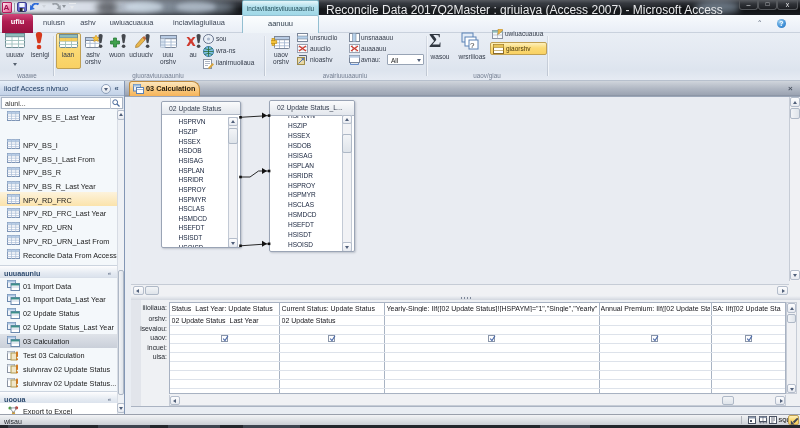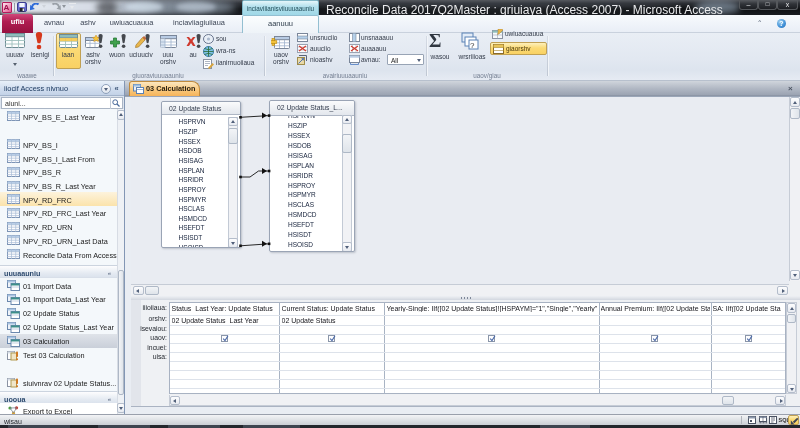--- a/index.html
+++ b/index.html
@@ -87,21 +87,21 @@
 <div class="winbtn" style="left:739px;width:19px;">–</div>
 <div class="winbtn" style="left:758px;width:19px;font-size:6px;">□</div>
 <div class="winbtn" style="left:777px;width:21px;">x</div>
 
 <div class="tx" style="left:326px;top:4px;font-size:12px;color:#e9eaec;">Reconcile Data 2017Q2Master : griuiaya (Access 2007) - Microsoft Access</div>
 <div class="ab" id="ctxchip">inciaviiianisviiuuuaauniu</div>
 
 <div class="ab" id="tabrow"></div>
 <div class="ab" id="acttab">aanuuu</div>
 <div class="ab" id="filetab">ufiu</div>
-<div class="rtab" style="left:42px;width:24px;">avnau</div>
+<div class="rtab" style="left:42px;width:24px;">nuiusn</div>
 <div class="rtab" style="left:80px;width:16px;">ashv</div>
 <div class="rtab" style="left:109px;width:45px;">uwiuacuauua</div>
 <div class="rtab" style="left:167px;width:64px;">inciaviiagiuiiaua</div>
 <div class="tx" style="left:757px;top:20px;font-size:6.5px;color:#5f6a7c;">⌃</div>
 <div class="ab" style="left:777px;top:19px;width:9px;height:9px;border-radius:50%;background:radial-gradient(circle at 35% 30%,#9fd0f0,#3f8fd6 60%,#2a6cb0);color:#fff;font-size:7px;font-weight:bold;text-align:center;line-height:9px;">?</div>
 
 <div class="ab" id="ribbon"></div>
 <div class="gsep" style="left:53px"></div>
 <div class="gsep" style="left:264px"></div>
 <div class="gsep" style="left:426px"></div>
@@ -365,21 +365,21 @@
         <path d="M0 2.8 h13 M0 5.2 h13 M0 7.6 h13 M4.5 0 v10 M8.7 0 v10" stroke="#a8bcd6" stroke-width="0.7"></path>
       </svg>
       <span class="t">NPV_RD_URN</span>
     </div>
 <div class="nitem" style="top:152.3px;">
       <svg class="ic" width="13" height="10" viewBox="0 0 13 10">
         <rect x="0.5" y="0.5" width="12" height="9" fill="#fdfdfe" stroke="#7d94b5"></rect>
         <rect x="0.5" y="0.5" width="12" height="2.3" fill="#b9cee8"></rect>
         <path d="M0 2.8 h13 M0 5.2 h13 M0 7.6 h13 M4.5 0 v10 M8.7 0 v10" stroke="#a8bcd6" stroke-width="0.7"></path>
       </svg>
-      <span class="t">NPV_RD_URN_Last Data</span>
+      <span class="t">NPV_RD_URN_Last From</span>
     </div>
 <div class="nitem" style="top:166px;padding-left:44px;">
       <svg class="ic" width="13" height="10" viewBox="0 0 13 10">
         <rect x="0.5" y="0.5" width="12" height="9" fill="#fdfdfe" stroke="#7d94b5"></rect>
         <rect x="0.5" y="0.5" width="12" height="2.3" fill="#b9cee8"></rect>
         <path d="M0 2.8 h13 M0 5.2 h13 M0 7.6 h13 M4.5 0 v10 M8.7 0 v10" stroke="#a8bcd6" stroke-width="0.7"></path>
       </svg>
       <span class="t">Reconcile Data From Access</span>
     </div>
 <div class="nsec" style="top:183.5px">
@@ -438,20 +438,30 @@
     </div>
 <div class="nitem" style="top:266.5px;">
       <svg class="ic" width="13" height="11" viewBox="0 0 13 11">
         <rect x="0.5" y="1.5" width="7" height="8" fill="#fff" stroke="#8a93a3"></rect>
         <rect x="0.5" y="1.5" width="7" height="2" fill="#d8dfe8"></rect>
         <rect x="4" y="3" width="5.5" height="7" fill="#f0e6c8" stroke="#b09a50"></rect>
         <rect x="9" y="1.5" width="2" height="5.5" rx="0.8" fill="#cf7a22"></rect>
         <rect x="9" y="8.3" width="2" height="2" rx="0.8" fill="#cf7a22"></rect>
       </svg>
       <span class="t">Test 03 Calculation</span>
+    </div>
+<div class="nitem" style="top:280.4px;">
+      <svg class="ic" width="13" height="11" viewBox="0 0 13 11">
+        <rect x="0.5" y="1.5" width="7" height="8" fill="#fff" stroke="#8a93a3"></rect>
+        <rect x="0.5" y="1.5" width="7" height="2" fill="#d8dfe8"></rect>
+        <rect x="4" y="3" width="5.5" height="7" fill="#f0e6c8" stroke="#b09a50"></rect>
+        <rect x="9" y="1.5" width="2" height="5.5" rx="0.8" fill="#cf7a22"></rect>
+        <rect x="9" y="8.3" width="2" height="2" rx="0.8" fill="#cf7a22"></rect>
+      </svg>
+      <span class="t">siuivnrav 02 Update Status</span>
     </div>
 <div class="nitem" style="top:294.3px;">
       <svg class="ic" width="13" height="11" viewBox="0 0 13 11">
         <rect x="0.5" y="1.5" width="7" height="8" fill="#fff" stroke="#8a93a3"></rect>
         <rect x="0.5" y="1.5" width="7" height="2" fill="#d8dfe8"></rect>
         <rect x="4" y="3" width="5.5" height="7" fill="#f0e6c8" stroke="#b09a50"></rect>
         <rect x="9" y="1.5" width="2" height="5.5" rx="0.8" fill="#cf7a22"></rect>
         <rect x="9" y="8.3" width="2" height="2" rx="0.8" fill="#cf7a22"></rect>
       </svg>
       <span class="t">siuivnrav 02 Update Status...</span>

